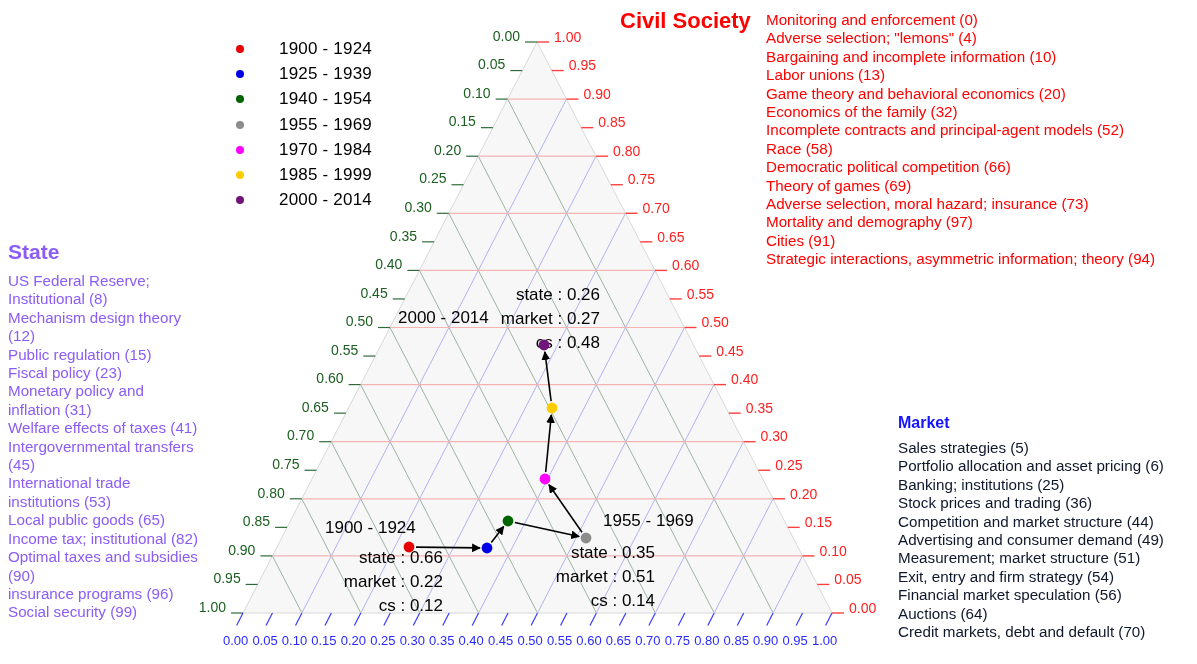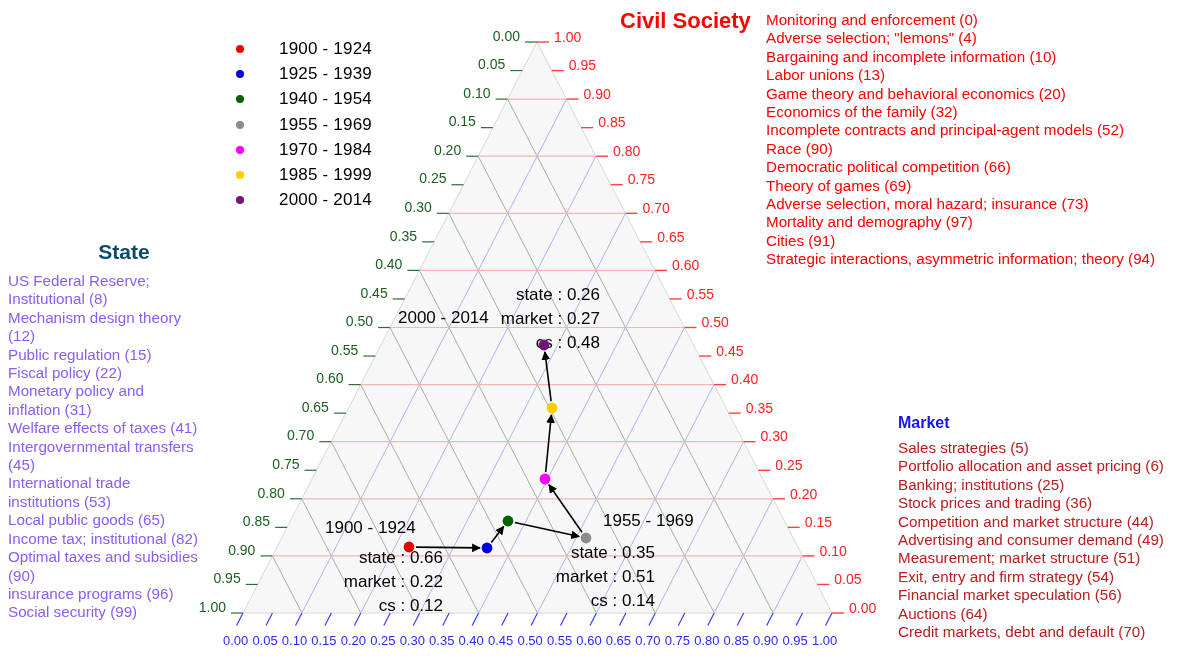--- a/index.html
+++ b/index.html
@@ -39,36 +39,36 @@
     font-weight: bold;
     white-space: nowrap;
   }
   .corner-list {
     font-size: 15.2px;
     line-height: 18.4px;
   }
   .corner-list div { white-space: nowrap; }
 
   #state-block { left: 8px; top: 240px; width: 232px; }
-  #state-block .corner-title { color: #0c4a6e; text-align: center; }
+  #state-block .corner-title { color: #8b5cf6; }
   #state-block .corner-list { color: #8b5cf6; margin-top: 8px; }
   #state-block .corner-list div { white-space: normal; }
 
   #cs-block { left: 620px; top: 6px; width: 575px; }
   #cs-block .corner-title {
     color: #fe0000; position: absolute; left: 0px; top: 2px;
     font-size: 22px;
   }
   #cs-block .corner-list {
     color: #fe0000; position: absolute; left: 146px; top: 5px;
   }
 
   #market-block { left: 898px; top: 414px; width: 299px; }
   #market-block .corner-title { color: #1414ff; font-size: 16px; }
-  #market-block .corner-list { color: #b91c1c; margin-top: 7px; }
+  #market-block .corner-list { color: #0f172a; margin-top: 7px; }
 
   
   #plot { left: 0; top: 0; width: 1197px; height: 589px; }
   svg { display:block; }
 
   .tick-left  { fill: #1b5e20; font-size: 14px; font-family: "Liberation Sans", sans-serif; }
   .tick-right { fill: #fe2020; font-size: 14px; font-family: "Liberation Sans", sans-serif; }
   .tick-bot   { fill: #2a2aff; font-size: 13px; font-family: "Liberation Sans", sans-serif; }
 
   .pt-ann {
@@ -333,21 +333,21 @@
   </div>
 
 <div class="abs" id="state-block">
   <div class="corner-title">State</div>
   <div class="corner-list" id="state-list">
       <div>US Federal Reserve;</div>
       <div>Institutional (8)</div>
       <div>Mechanism design theory</div>
       <div>(12)</div>
       <div>Public regulation (15)</div>
-      <div>Fiscal policy (22)</div>
+      <div>Fiscal policy (23)</div>
       <div>Monetary policy and</div>
       <div>inflation (31)</div>
       <div>Welfare effects of taxes (41)</div>
       <div>Intergovernmental transfers</div>
       <div>(45)</div>
       <div>International trade</div>
       <div>institutions (53)</div>
       <div>Local public goods (65)</div>
       <div>Income tax; institutional (82)</div>
       <div>Optimal taxes and subsidies</div>
@@ -360,21 +360,21 @@
 <div class="abs" id="cs-block">
   <div class="corner-title">Civil Society</div>
   <div class="corner-list" id="cs-list">
       <div>Monitoring and enforcement (0)</div>
       <div>Adverse selection; "lemons" (4)</div>
       <div>Bargaining and incomplete information (10)</div>
       <div>Labor unions (13)</div>
       <div>Game theory and behavioral economics (20)</div>
       <div>Economics of the family (32)</div>
       <div>Incomplete contracts and principal-agent models (52)</div>
-      <div>Race (90)</div>
+      <div>Race (58)</div>
       <div>Democratic political competition (66)</div>
       <div>Theory of games (69)</div>
       <div>Adverse selection, moral hazard; insurance (73)</div>
       <div>Mortality and demography (97)</div>
       <div>Cities (91)</div>
       <div>Strategic interactions, asymmetric information; theory (94)</div>
     </div>
 </div>
 
 <div class="abs" id="market-block">

